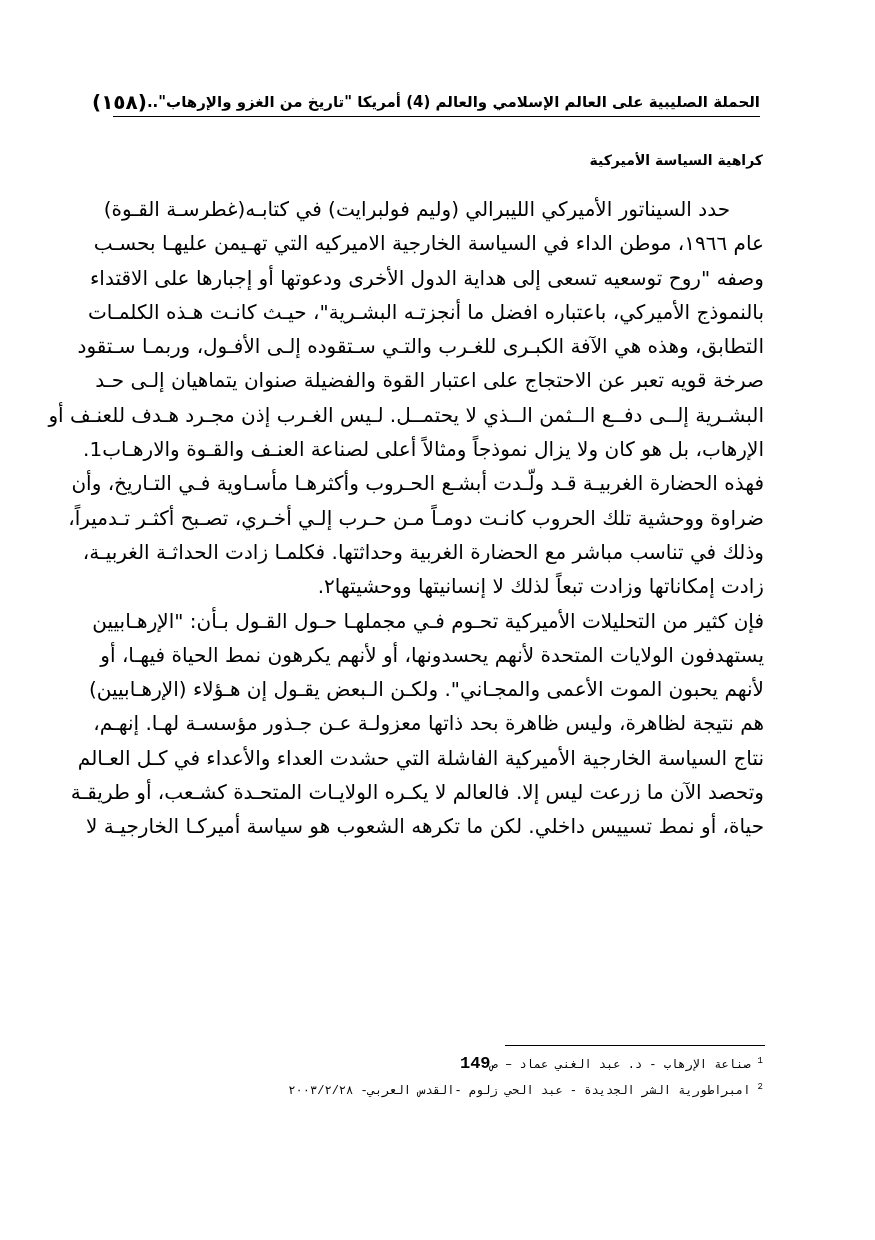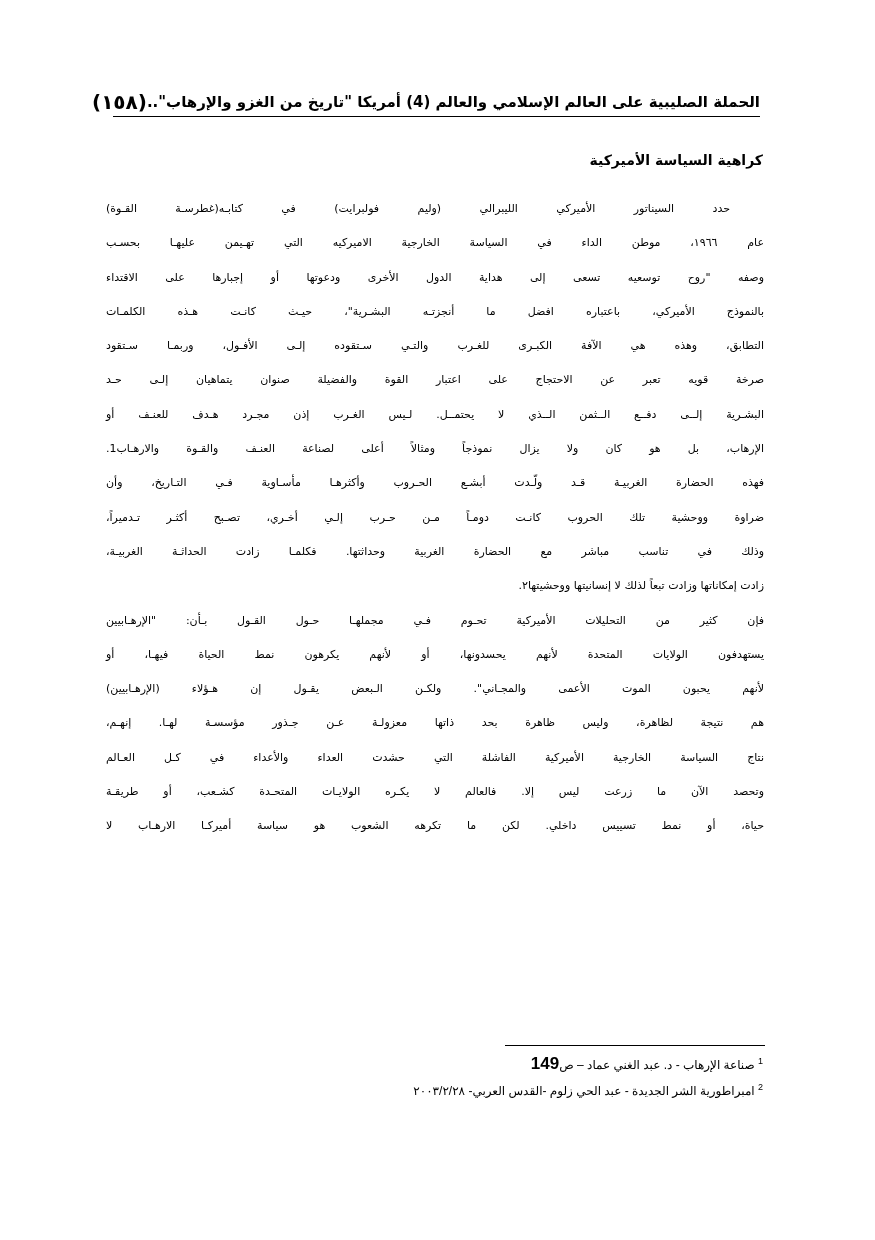--- a/index.html
+++ b/index.html
@@ -16,30 +16,30 @@
     .header-page { font-weight: bold; font-size: 20px; white-space: nowrap; }
     .section-heading {
       position: absolute; right: 112px; top: 152px; direction: rtl;
       font-weight: bold; font-size: 14px; white-space: nowrap;
     }
     .body-text {
       position: absolute; left: 106px; top: 192px; width: 658px;
       direction: rtl; text-align: justify; text-align-last: right;
     }
     .line {
-      display: block; height: 34.3px; line-height: 34.3px; font-size: 11px;
+      display: block; height: 34.3px; line-height: 34.3px; font-size: 20px;
       white-space: nowrap; text-align: justify; text-align-last: justify;
     }
     .line.last { text-align-last: right; }
     .line.indent { padding-right: 34px; }
     .fn-rule {
       position: absolute; left: 505px; top: 1045px; width: 260px; height: 1px; background: #000;
     }
     .footnotes { position: absolute; right: 112px; top: 1050px; direction: rtl; width: 500px; }
-    .footnote { font-family: Liberation Sans, sans-serif; font-size: 12px; line-height: 22px; white-space: nowrap; text-align: right; }
+    .footnote { font-family: Liberation Mono, monospace; font-size: 12px; line-height: 22px; white-space: nowrap; text-align: right; }
     .footnote sup { font-size: 9px; }
     .footnote .big { font-weight: bold; font-size: 17px; }
   </style>
 </head>
 <body>
 
 <div class="page-header">
   <span class="header-title">الحملة الصليبية على العالم الإسلامي والعالم (4) أمريكا "تاريخ من الغزو والإرهاب"..</span>
   <span class="header-page">(١٥٨)</span>
 </div>
@@ -58,21 +58,21 @@
   <span class="line">فهذه الحضارة الغربيـة قـد ولّـدت أبشـع الحـروب وأكثرهـا مأسـاوية فـي التـاريخ، وأن</span>
   <span class="line">ضراوة ووحشية تلك الحروب كانـت دومـاً مـن حـرب إلـي أخـري، تصـبح أكثـر تـدميراً،</span>
   <span class="line">وذلك في تناسب مباشر مع الحضارة الغربية وحداثتها. فكلمـا زادت الحداثـة الغربيـة،</span>
   <span class="line last">زادت إمكاناتها وزادت تبعاً لذلك لا إنسانيتها ووحشيتها٢.</span>
   <span class="line">فإن كثير من التحليلات الأميركية تحـوم فـي مجملهـا حـول القـول بـأن: "الإرهـابيين</span>
   <span class="line">يستهدفون الولايات المتحدة لأنهم يحسدونها، أو لأنهم يكرهون نمط الحياة فيهـا، أو</span>
   <span class="line">لأنهم يحبون الموت الأعمى والمجـاني". ولكـن الـبعض يقـول إن هـؤلاء (الإرهـابيين)</span>
   <span class="line">هم نتيجة لظاهرة، وليس ظاهرة بحد ذاتها معزولـة عـن جـذور مؤسسـة لهـا. إنهـم،</span>
   <span class="line">نتاج السياسة الخارجية الأميركية الفاشلة التي حشدت العداء والأعداء في كـل العـالم</span>
   <span class="line">وتحصد الآن ما زرعت ليس إلا. فالعالم لا يكـره الولايـات المتحـدة كشـعب، أو طريقـة</span>
-  <span class="line">حياة، أو نمط تسييس داخلي. لكن ما تكرهه الشعوب هو سياسة أميركـا الارهـاب لا</span>
+  <span class="line">حياة، أو نمط تسييس داخلي. لكن ما تكرهه الشعوب هو سياسة أميركـا الخارجيـة لا</span>
 </div>
 
 <div class="fn-rule"></div>
 
 <div class="footnotes">
   <div class="footnote">
     <sup>1</sup>
     <span>صناعة الإرهاب  - د. عبد الغني عماد – ص</span><span class="big">149</span>
   </div>
   <div class="footnote">

